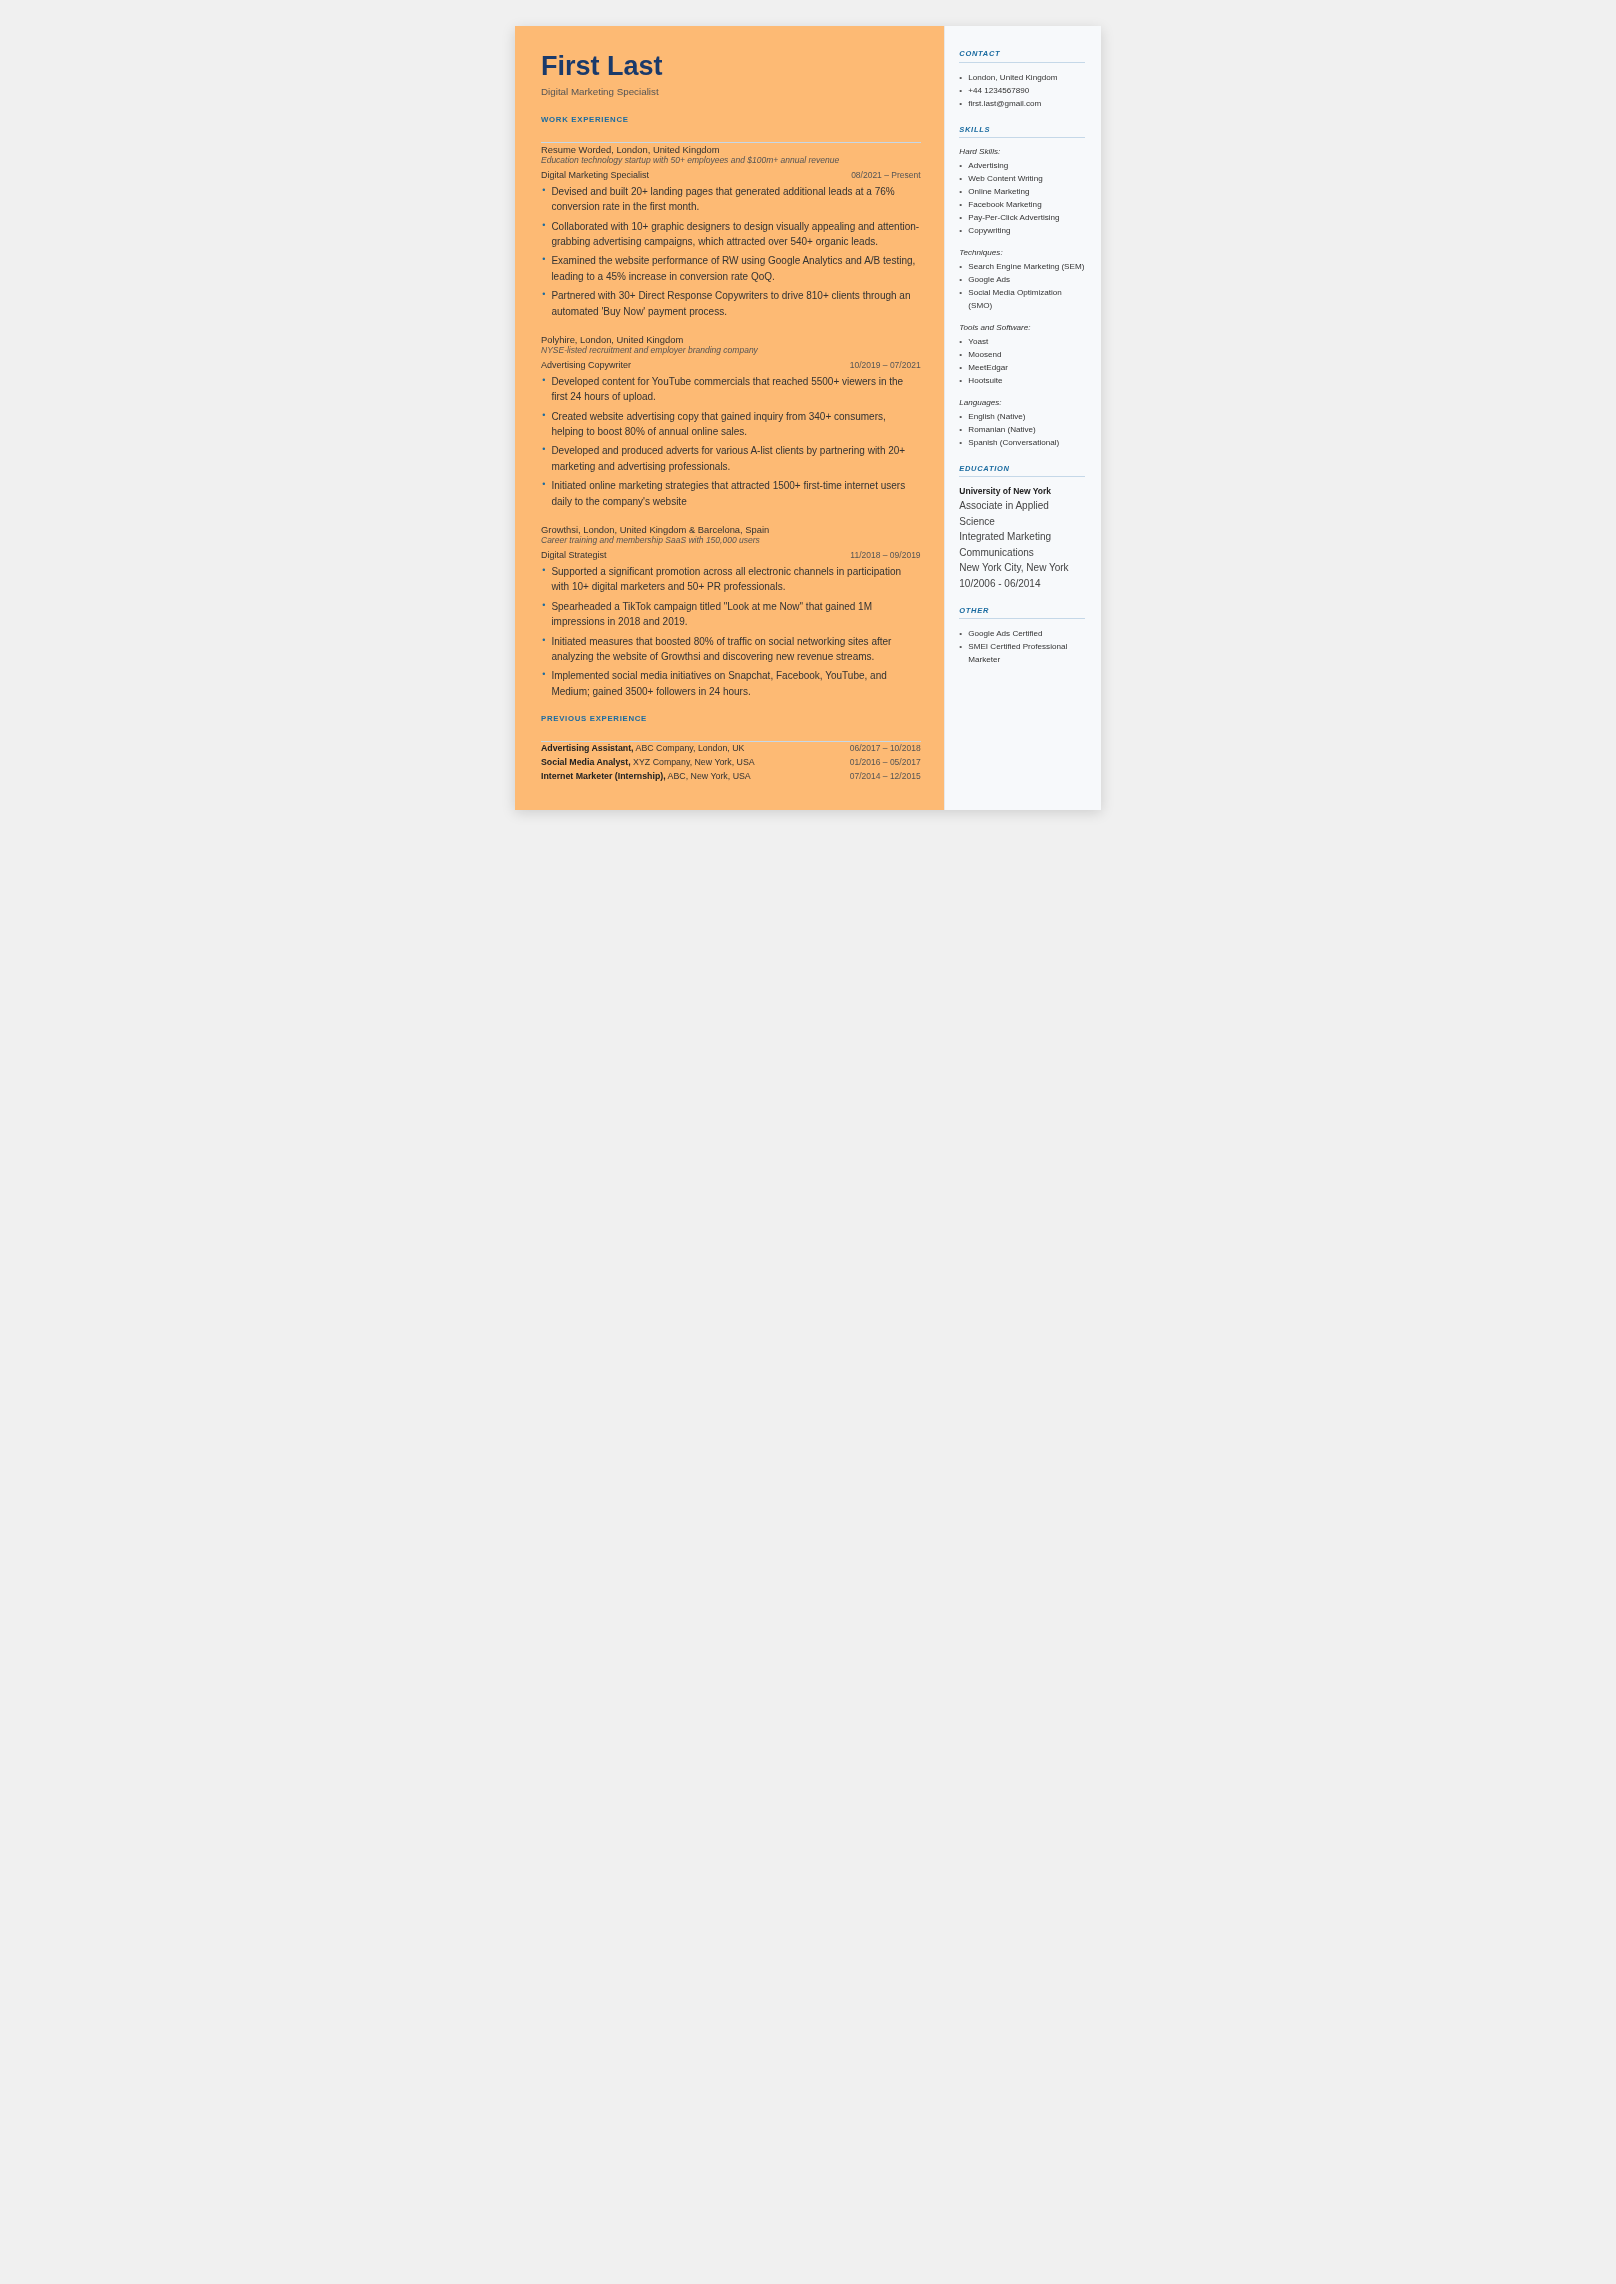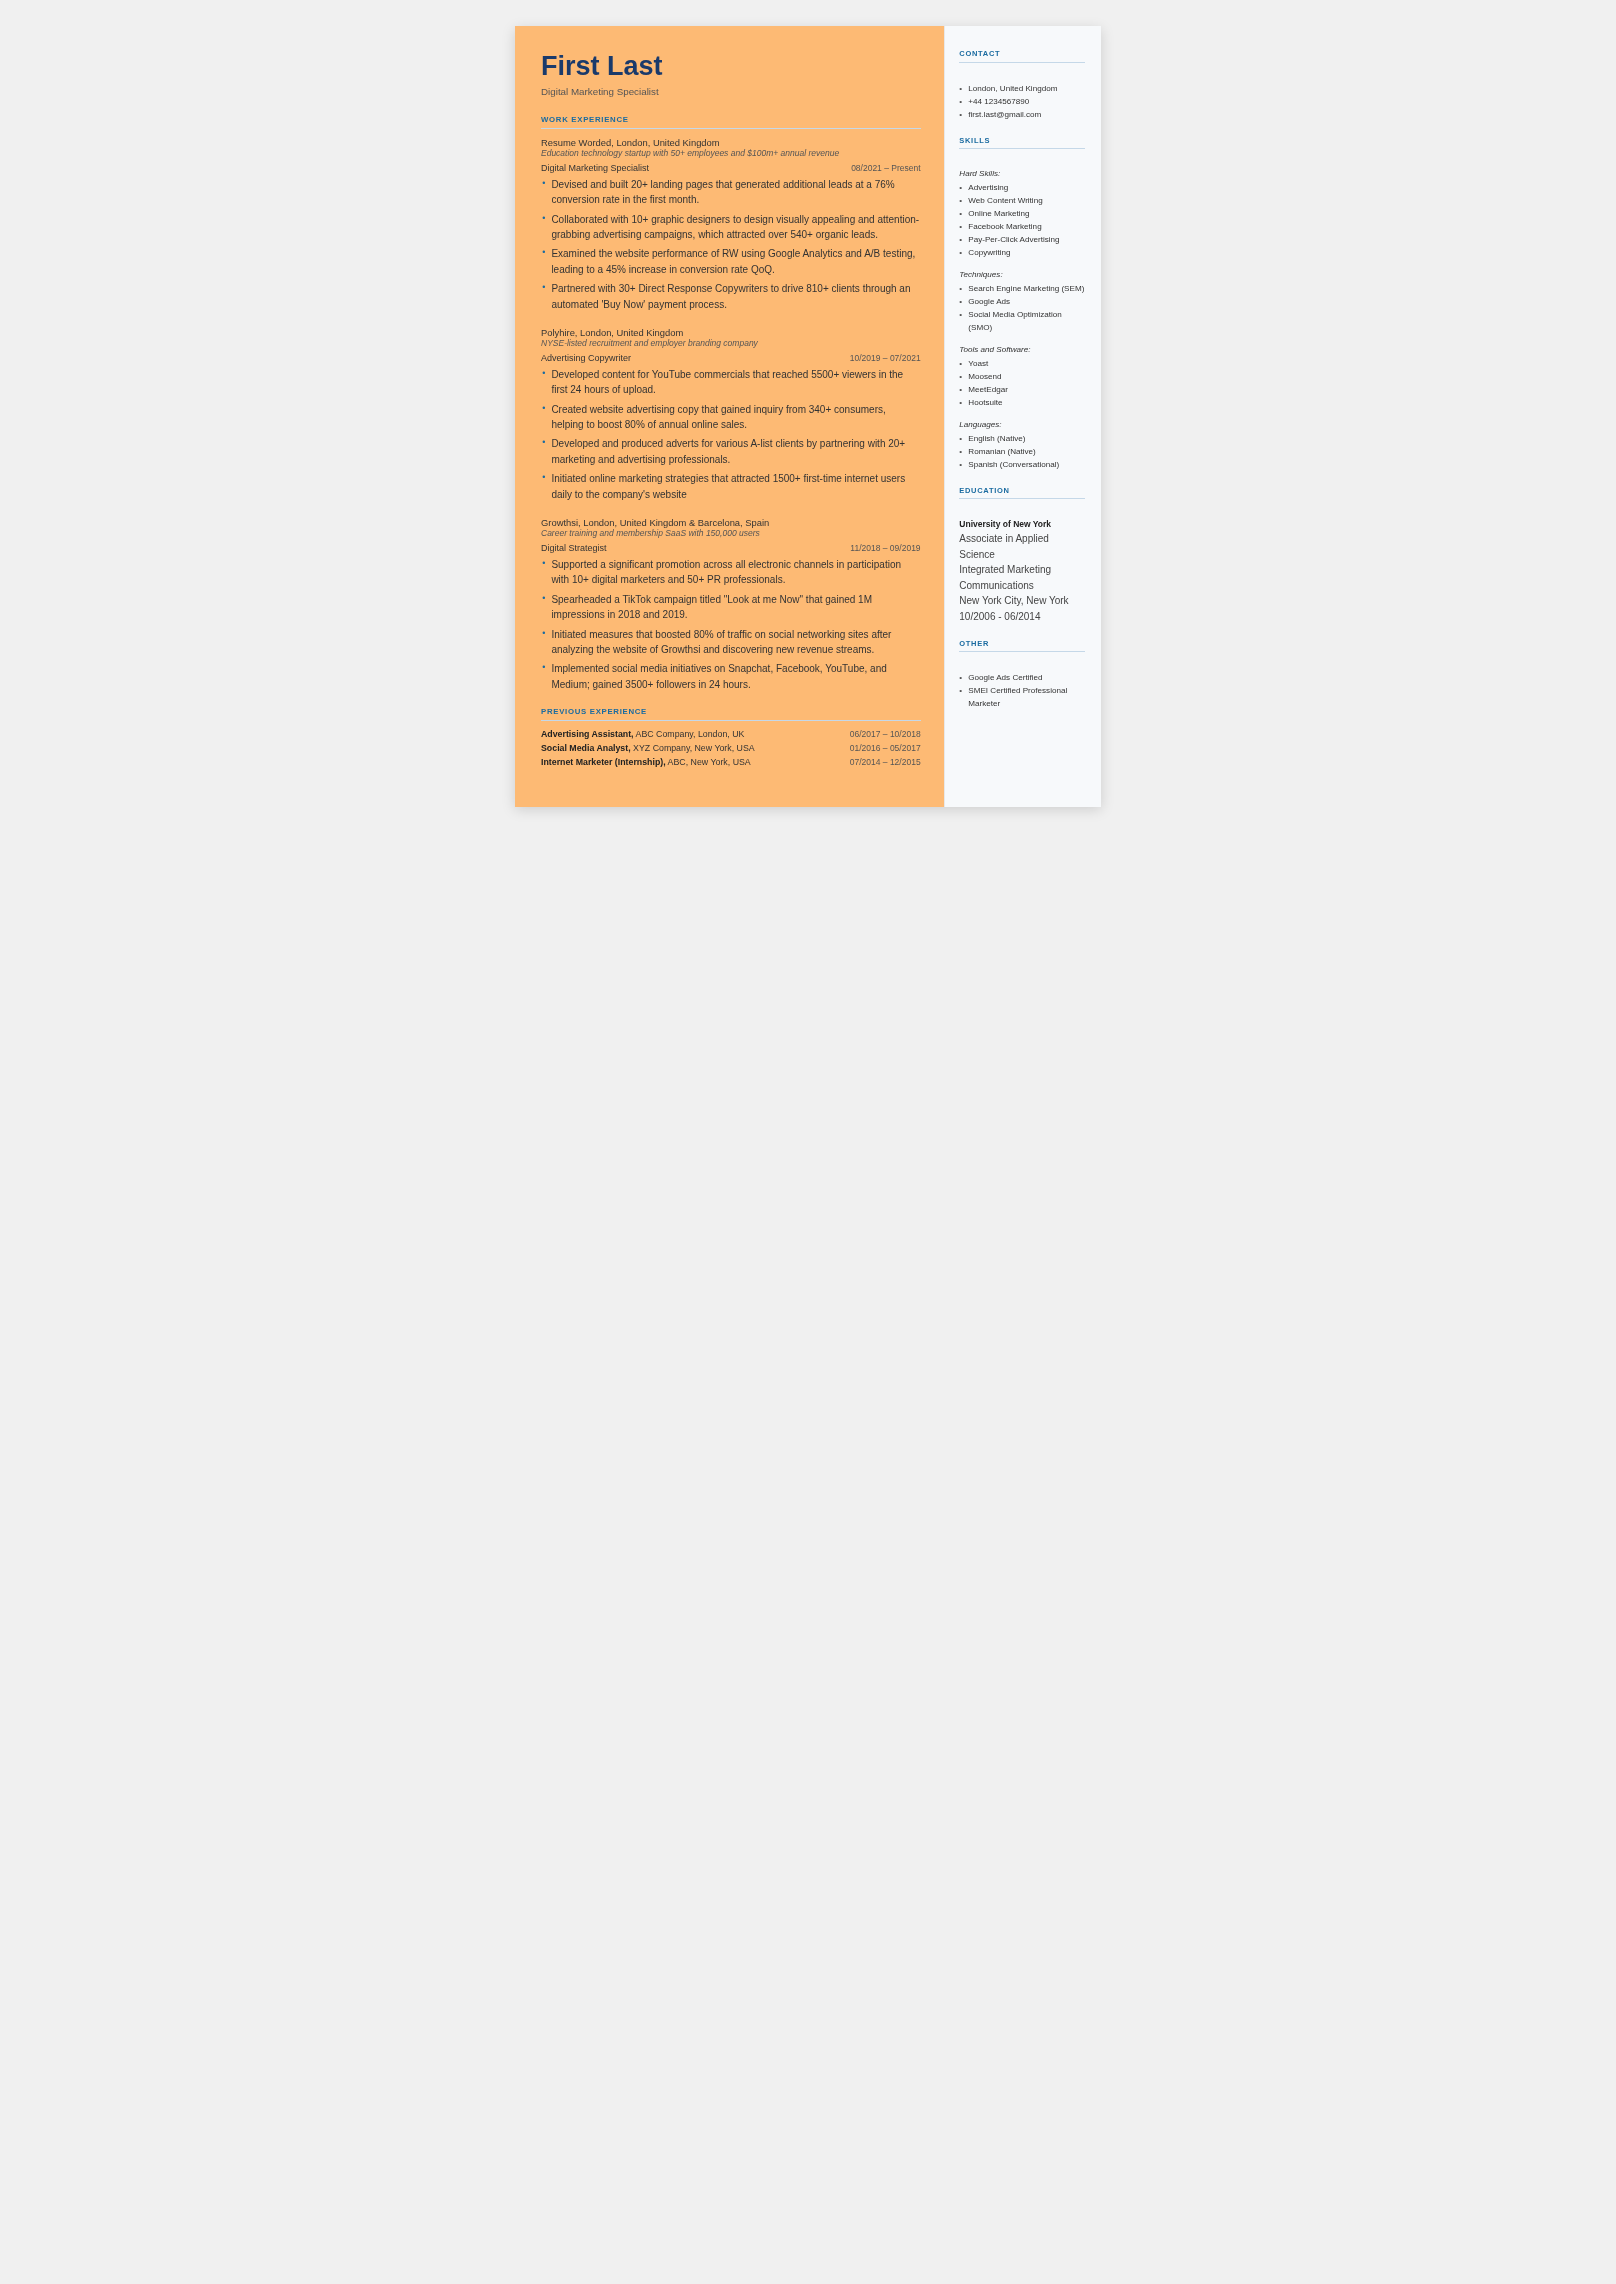--- a/index.html
+++ b/index.html
@@ -37,22 +37,22 @@
       color: #555;
       margin-bottom: 18px;
     }
     .section-header {
       font-size: 7.8px;
       font-weight: 700;
       color: #1a6ba0;
       text-transform: uppercase;
       letter-spacing: 0.7px;
       border-bottom: 1px solid #c5d8e8;
-      padding-bottom: 4px;
-      margin-bottom: 8px;
+      padding-bottom: 18px;
+      margin-bottom: 1px;
     }
     .employer-name {
       font-size: 9.4px;
       font-weight: 700;
       color: #222;
     }
     .employer-name span {
       font-weight: 400;
       color: #333;
     }
@@ -125,21 +125,22 @@
       padding: 23.4px 15.6px 23.4px 14.3px;
     }
     .right-section-header {
       font-size: 7.5px;
       font-weight: 700;
       color: #1a6ba0;
       text-transform: uppercase;
       letter-spacing: 0.7px;
       border-bottom: 1px solid #c5d8e8;
       padding-bottom: 3.3px;
-      margin-bottom: 20px;
+      margin-bottom: 9px;
+      font-style: italic;
     }
     .right-bullet-list {
       list-style: none;
       margin-bottom: 10.4px;
     }
     .right-bullet-list li {
       font-size: 8.1px;
       color: #333;
       line-height: 1.6;
       padding-left: 9px;

